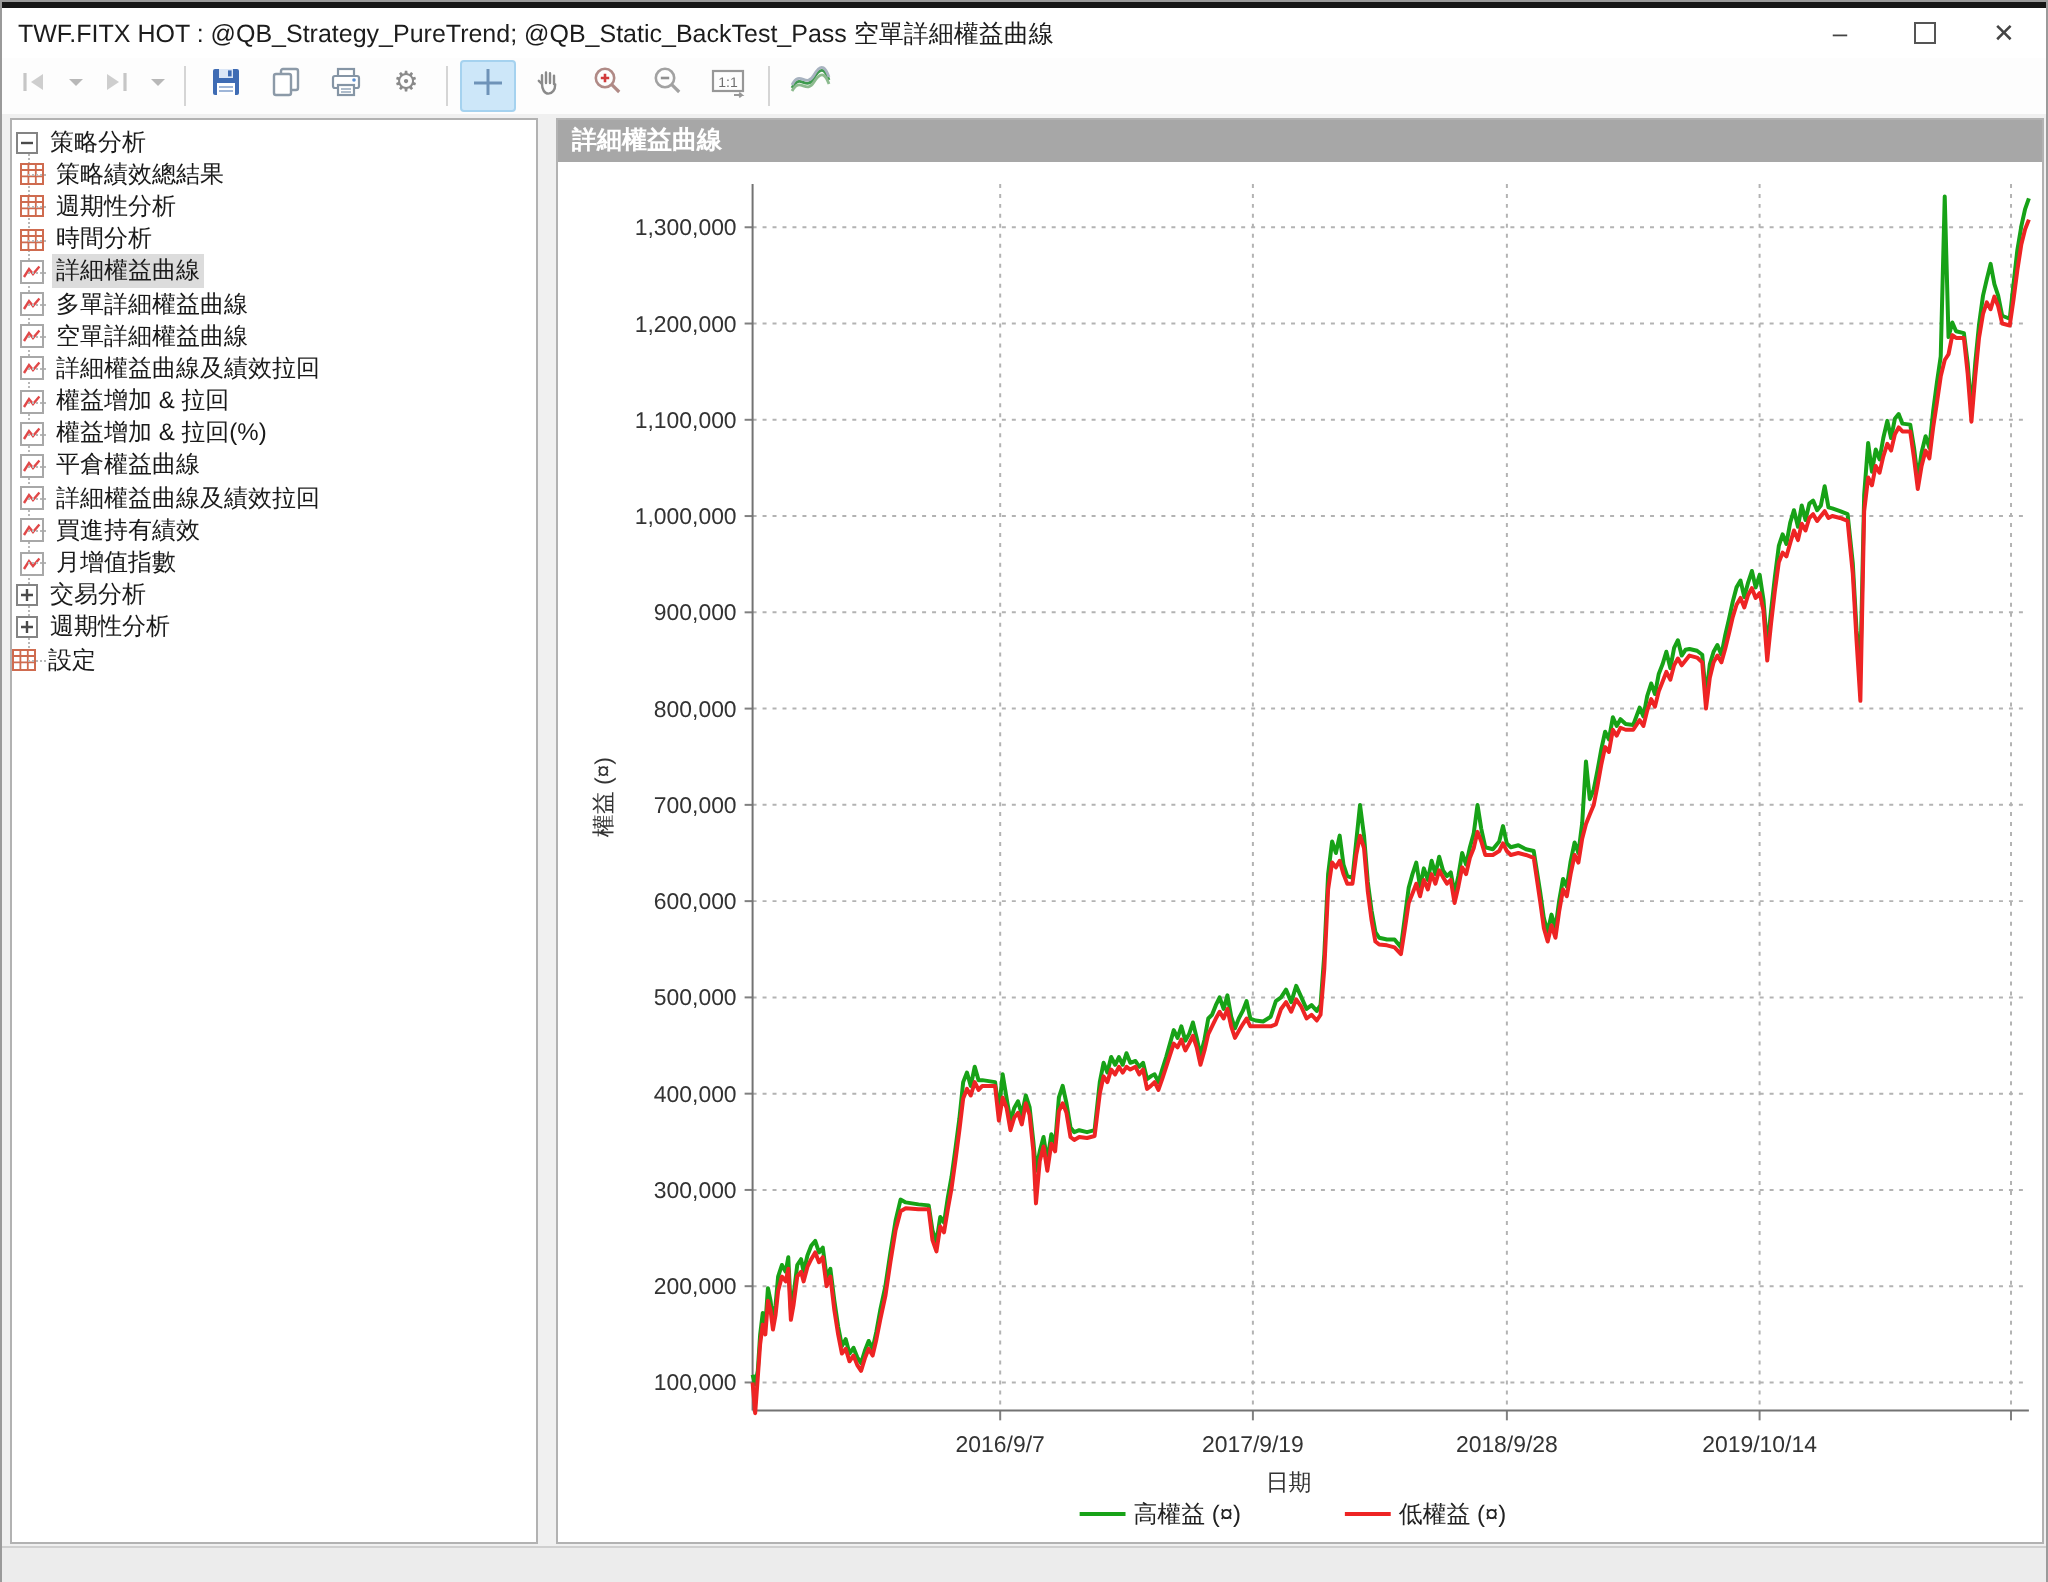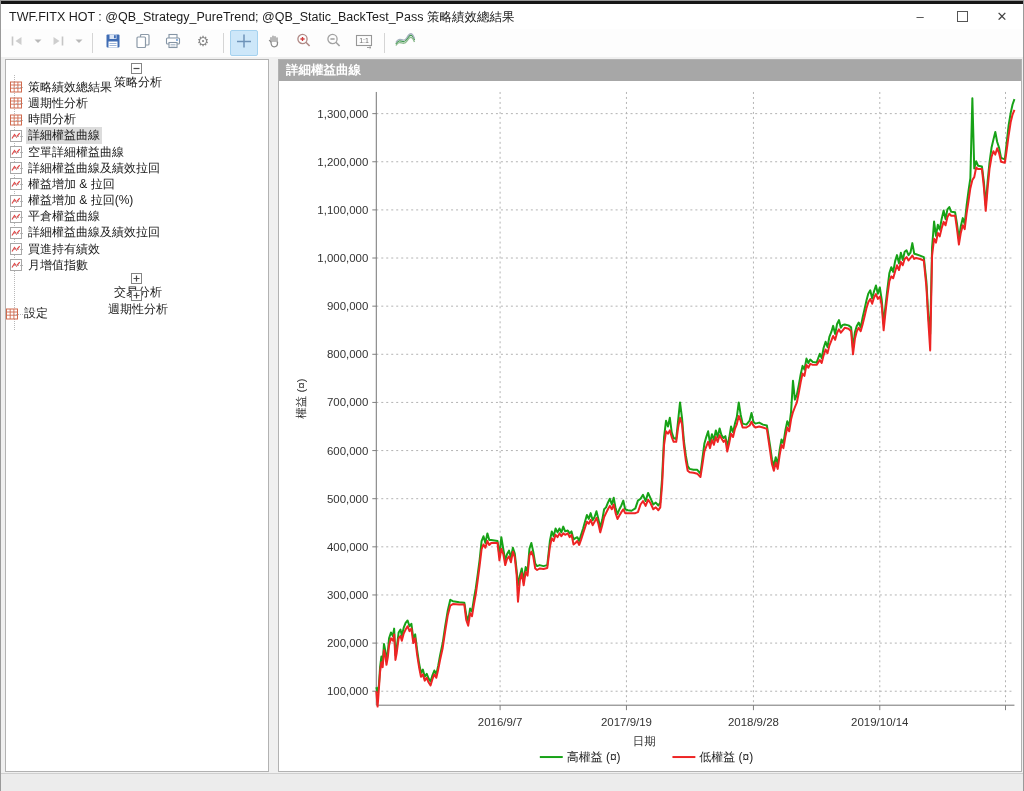--- a/index.html
+++ b/index.html
@@ -26,37 +26,37 @@
   #sidebar{position:absolute;left:4px;top:2px;width:264px;bottom:1px;background:#fff;border:1px solid #b2b2b2;overflow:hidden;padding-top:3px;box-sizing:border-box;}
   #splitter{position:absolute;left:270px;top:2px;width:7px;bottom:1px;background:#f0f0f0;}
   #report{position:absolute;left:277px;right:1px;top:2px;bottom:1px;background:#fff;border:1px solid #b2b2b2;box-sizing:border-box;}
   #report-header{height:21px;background:#a7a7a7;color:#ffffff;font-size:12.5px;font-weight:600;line-height:21px;padding-left:7px;}
   #chart-wrap{position:absolute;left:0;right:0;top:21px;bottom:0;background:#fff;}
   
   .trow{height:16.2px;display:flex;align-items:center;font-size:12px;color:#1a1a1a;position:relative;white-space:nowrap;}
   .trow .ticon{display:inline-flex;margin-right:4px;flex:none;}
   .trow .tlabel{padding:0 2px;}
   .trow.sel .tlabel{background:#dcdcdc;}
-  .lvl0{padding-left:2px;flex-direction:column;}
+  .lvl0{padding-left:2px;}
   .lvl0leaf{padding-left:0;}
   .lvl1{padding-left:4px;}
   .lvl1::before,.lvl0leaf::before{content:"";position:absolute;left:8px;top:8px;width:9px;border-top:1px dotted #b8b8b8;}
   #tree-vline{position:absolute;left:8px;width:0;border-left:1px dotted #b8b8b8;}
   
   #statusbar{position:absolute;left:0;top:772px;width:100%;height:19px;background:#ececec;border-top:1px solid #cfcfcf;box-sizing:border-box;}
   svg text{font-family:"Liberation Sans",sans-serif;}
 </style>
 </head>
 <body>
 
 <div id="win">
   <div id="top-strip"></div>
 
   <div id="titlebar">
-    <span id="title-text">TWF.FITX HOT : @QB_Strategy_PureTrend; @QB_Static_BackTest_Pass 策略績效總結果</span>
+    <span id="title-text">TWF.FITX HOT : @QB_Strategy_PureTrend; @QB_Static_BackTest_Pass 空單詳細權益曲線</span>
     <div class="wbtn" id="btn-min">–</div>
     <div class="wbtn" id="btn-max">
         <span class="sq"></span>
       </div>
     <div class="wbtn" id="btn-close">✕</div>
   </div>
 
   <div id="toolbar">
       <div class="tbtn w20 disabled">
         <span><svg width="18" height="18">
@@ -195,20 +195,29 @@
             <span class="tlabel">時間分析</span>
           </div>
           <div class="trow lvl1 sel">
             <span class="ticon">
               <svg width="12" height="12">
                 <rect x="0.5" y="0.5" width="11" height="11" fill="#fff" stroke="#a8a8a8"></rect>
                 <polyline points="2,8.5 4.5,4.5 6.5,7 9.7,3.2" fill="none" stroke="#e04848" stroke-width="1.2"></polyline>
               </svg>
             </span>
             <span class="tlabel">詳細權益曲線</span>
+          </div>
+          <div class="trow lvl1">
+            <span class="ticon">
+              <svg width="12" height="12">
+                <rect x="0.5" y="0.5" width="11" height="11" fill="#fff" stroke="#a8a8a8"></rect>
+                <polyline points="2,8.5 4.5,4.5 6.5,7 9.7,3.2" fill="none" stroke="#e04848" stroke-width="1.2"></polyline>
+              </svg>
+            </span>
+            <span class="tlabel">多單詳細權益曲線</span>
           </div>
           <div class="trow lvl1">
             <span class="ticon">
               <svg width="12" height="12">
                 <rect x="0.5" y="0.5" width="11" height="11" fill="#fff" stroke="#a8a8a8"></rect>
                 <polyline points="2,8.5 4.5,4.5 6.5,7 9.7,3.2" fill="none" stroke="#e04848" stroke-width="1.2"></polyline>
               </svg>
             </span>
             <span class="tlabel">空單詳細權益曲線</span>
           </div>

